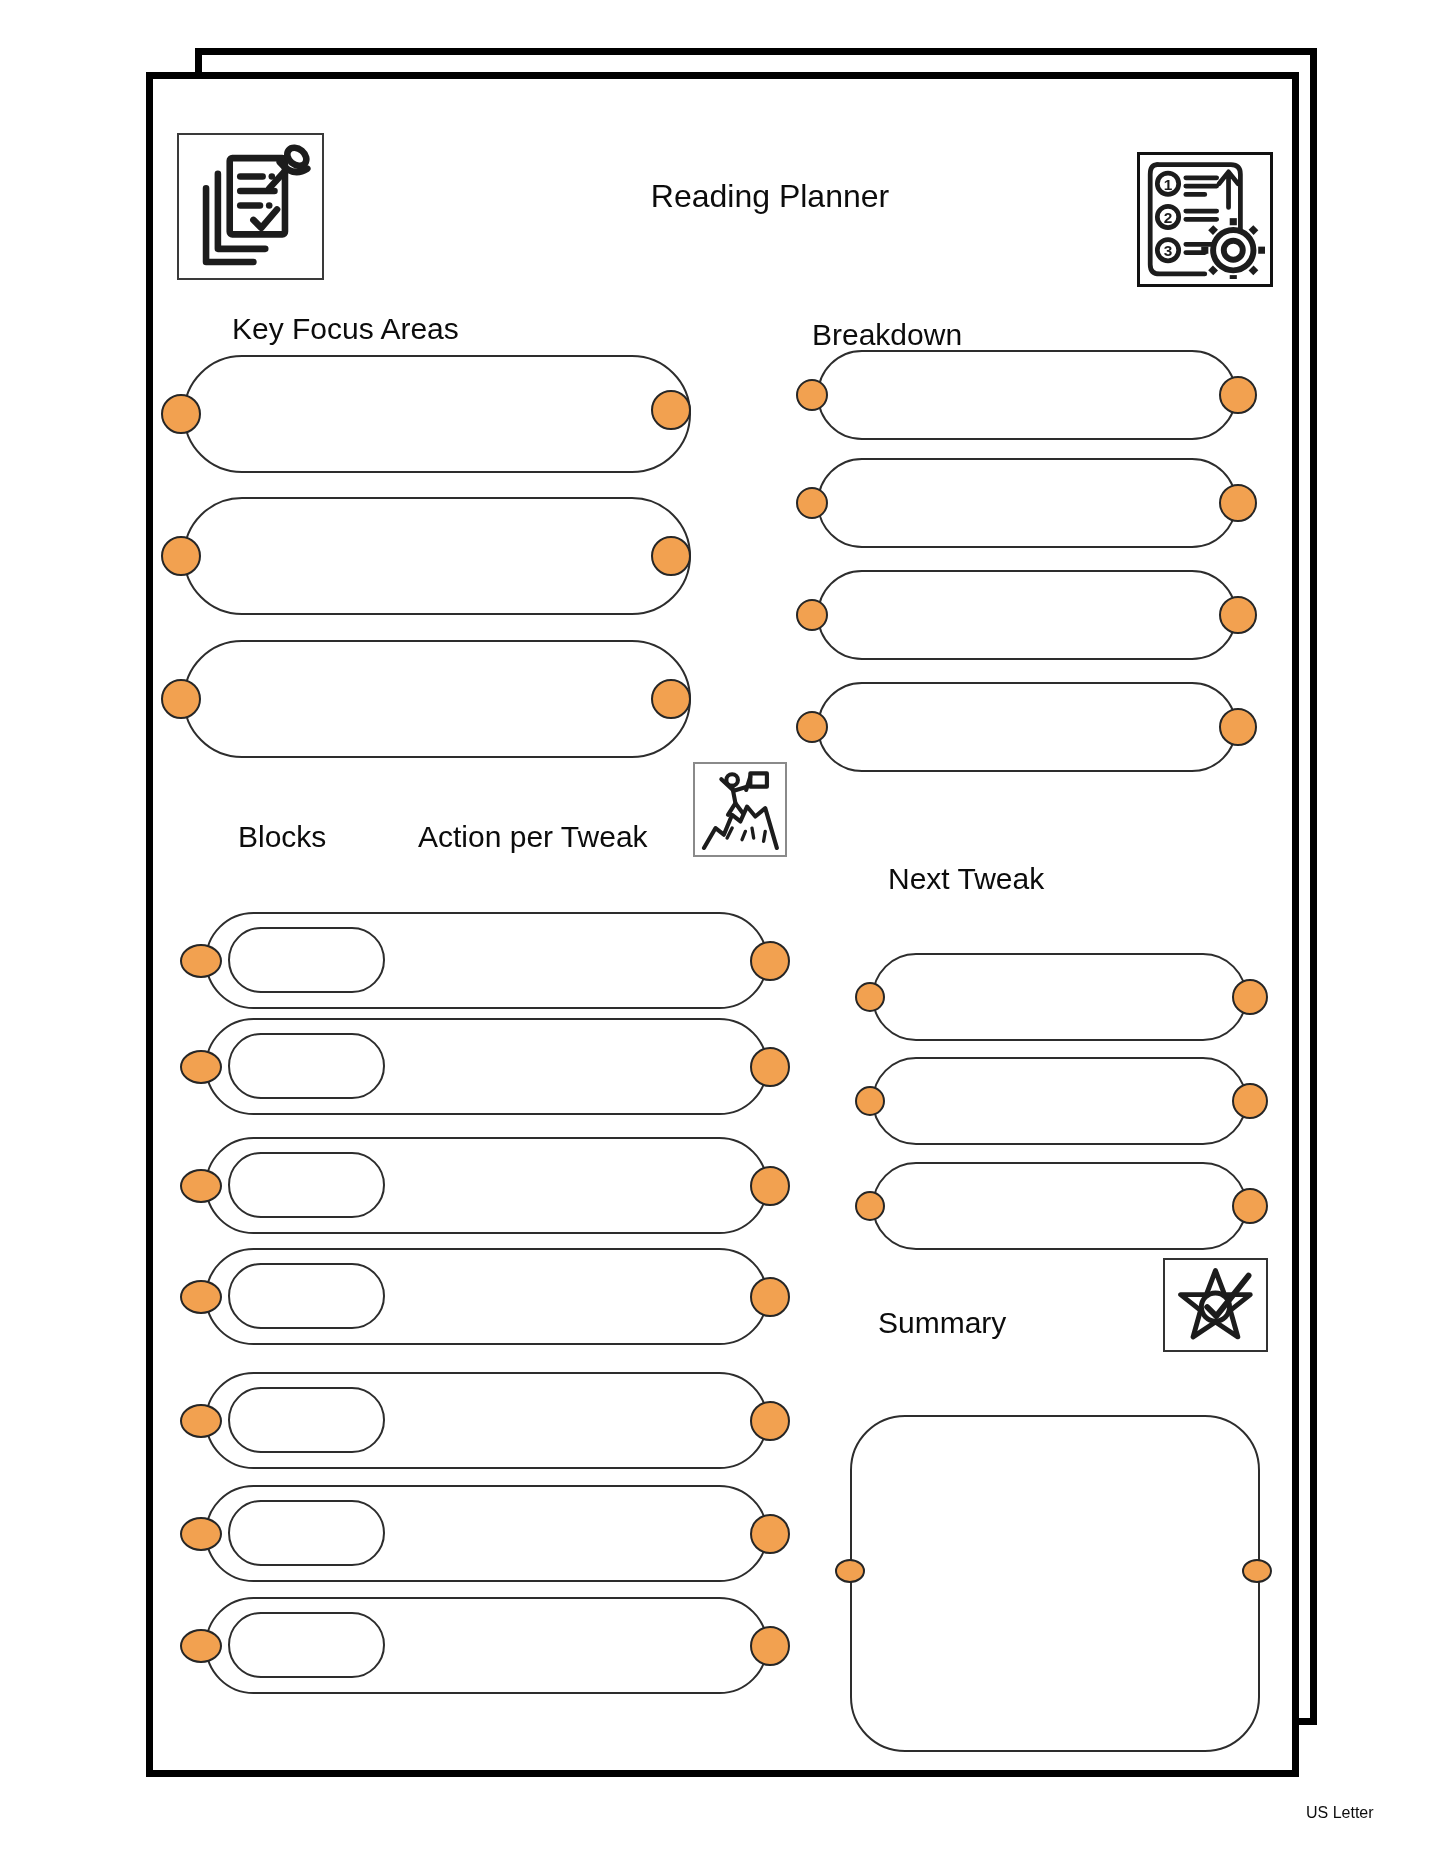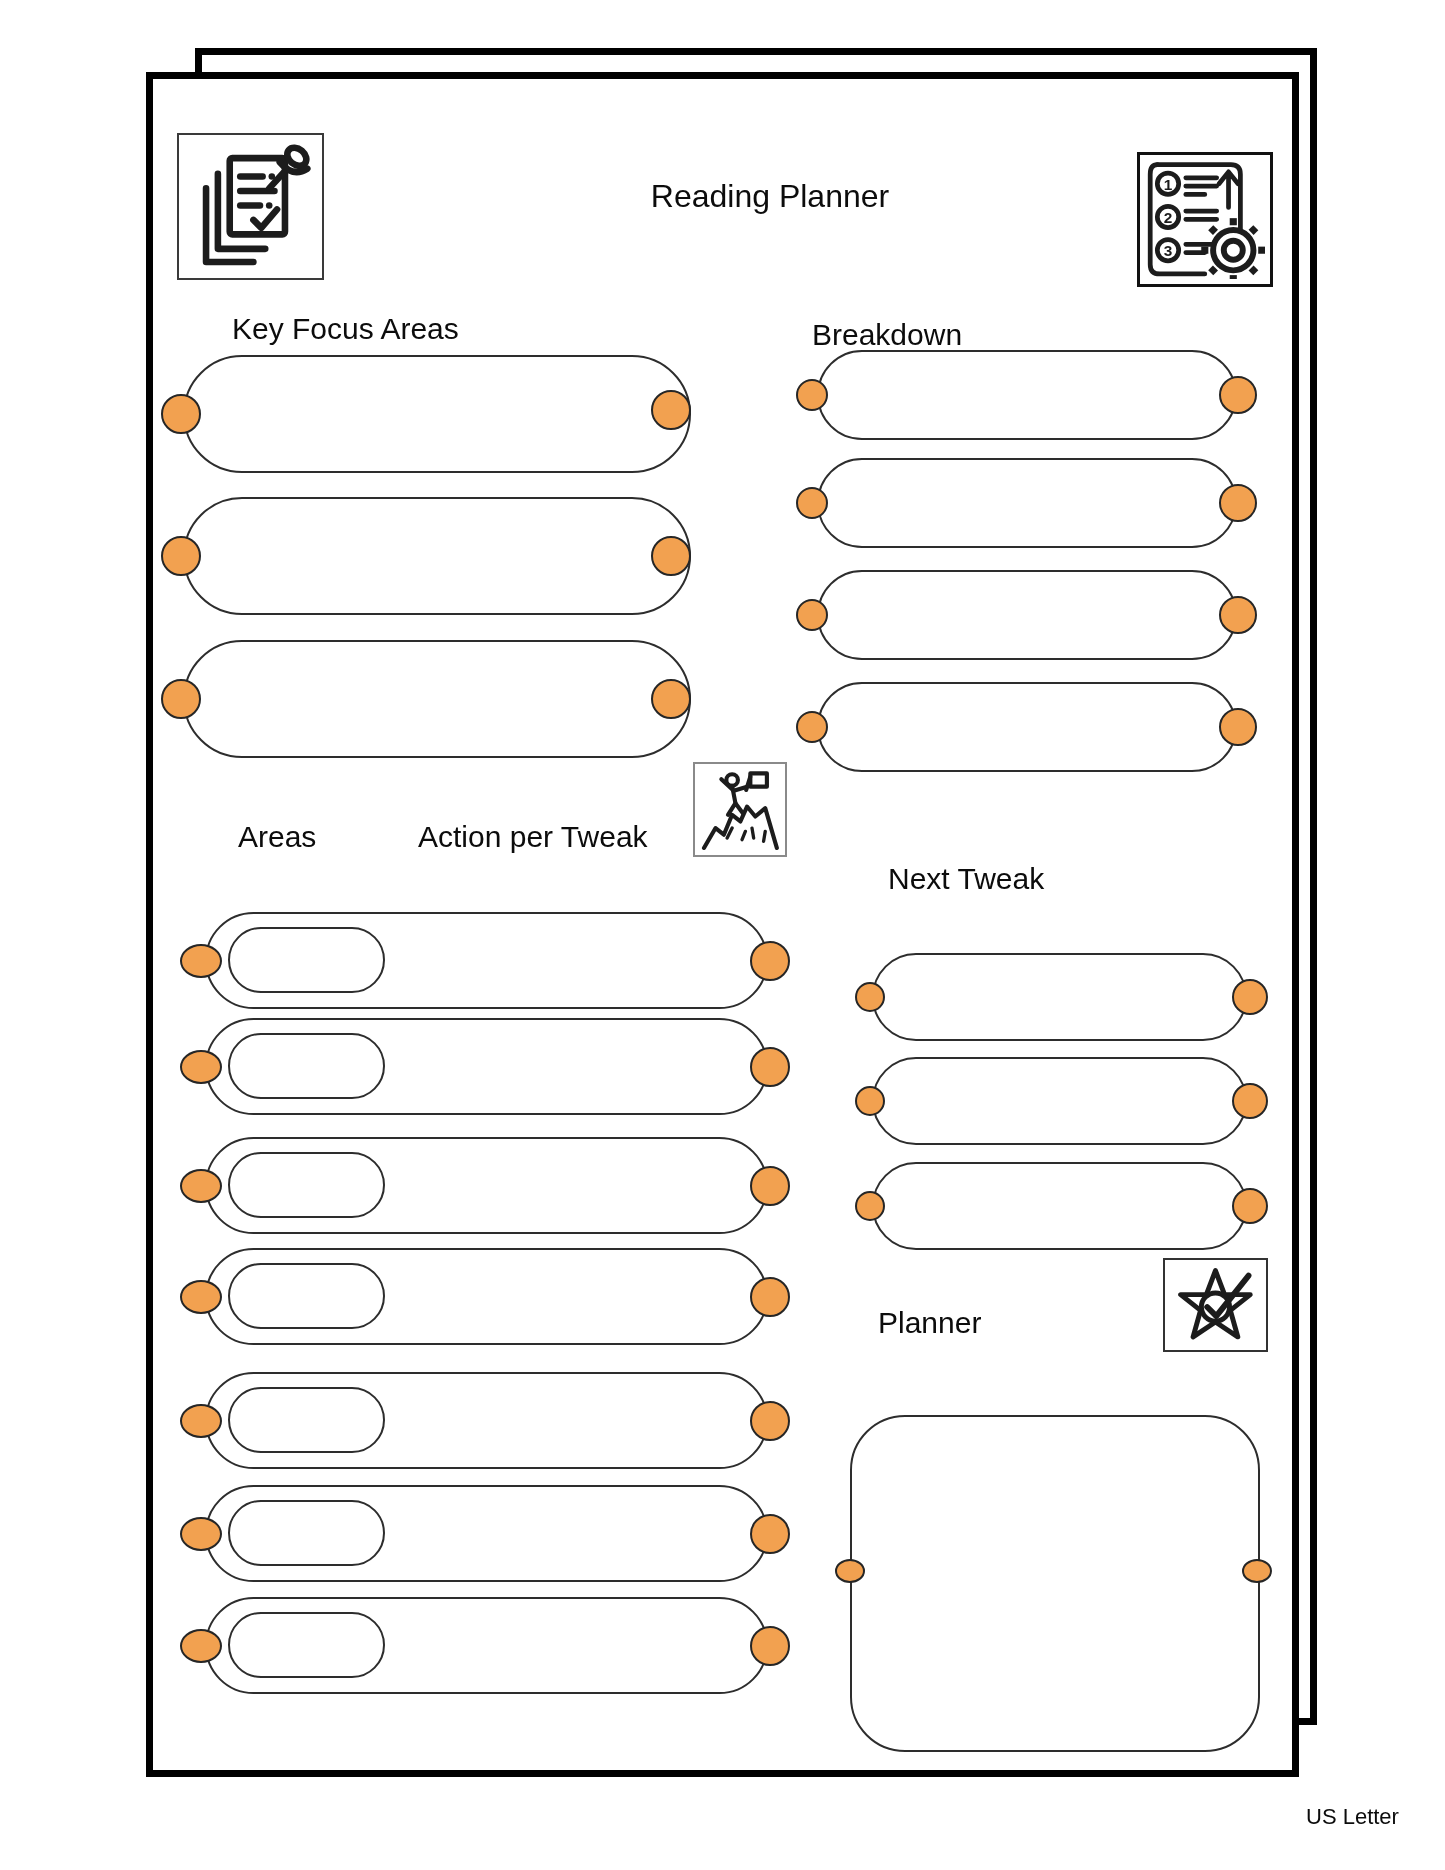--- a/index.html
+++ b/index.html
@@ -16,21 +16,21 @@
     border:7px solid #000;background:#fff;box-sizing:border-box;z-index:0;
   }
   .page-front{
     position:absolute;left:146px;top:72px;width:1153px;height:1705px;
     border:7px solid #000;background:#fff;box-sizing:border-box;z-index:1;
   }
   .layer{position:absolute;left:0;top:0;width:1445px;height:1870px;z-index:2;}
   .label{position:absolute;font-size:30px;line-height:34px;white-space:nowrap;color:#0c0c0c;}
   .title{position:absolute;left:600px;top:178px;width:340px;text-align:center;
          font-size:32px;line-height:36px;color:#0c0c0c;}
-  .pagesize{position:absolute;left:1306px;top:1804px;font-size:22px;color:#0c0c0c;}
+  .pagesize{position:absolute;left:1306px;top:1804px;font-size:16px;color:#0c0c0c;}
   .pill{
     position:absolute;background:#fff;border:2px solid #2d2d2d;box-sizing:border-box;
   }
   .dot{
     position:absolute;background:var(--orange);border:2px solid #262626;
     border-radius:50%;box-sizing:border-box;z-index:3;
   }
   .iconbox{
     position:absolute;background:#fff;box-sizing:border-box;
     display:flex;align-items:center;justify-content:center;
@@ -120,21 +120,21 @@
 
     <div class="dot" style="left:796px;top:379px;width:32px;height:32px;"></div>
     <div class="dot" style="left:1219px;top:376px;width:38px;height:38px;"></div>
     <div class="dot" style="left:796px;top:487px;width:32px;height:32px;"></div>
     <div class="dot" style="left:1219px;top:484px;width:38px;height:38px;"></div>
     <div class="dot" style="left:796px;top:599px;width:32px;height:32px;"></div>
     <div class="dot" style="left:1219px;top:596px;width:38px;height:38px;"></div>
     <div class="dot" style="left:796px;top:711px;width:32px;height:32px;"></div>
     <div class="dot" style="left:1219px;top:708px;width:38px;height:38px;"></div>
 
-    <div class="label" style="left:238px;top:820px;">Areas</div>
+    <div class="label" style="left:238px;top:820px;">Blocks</div>
     <div class="label" style="left:418px;top:820px;">Action per Tweak</div>
 
     <div class="iconbox" style="left:693px;top:762px;width:94px;height:95px;border:2px solid #8a8a8a;">
       <svg viewBox="0 0 100 100">
         <path class="stk" stroke-width="5" d="M6,96 L20,72 L30,80 L40,56 L50,64 L58,46 L68,58 L80,48 L94,96"></path>
         <path class="stk" stroke-width="4" d="M34,84 L40,72 M52,86 L56,76 M66,84 L64,72 M78,88 L80,76"></path>
         <circle class="stk" stroke-width="5" cx="40" cy="14" r="7"></circle>
         <path class="stk" stroke-width="5" d="M40,21 L44,42"></path>
         <path class="stk" stroke-width="5" d="M40,25 L27,13"></path>
         <path class="stk" stroke-width="5" d="M42,27 L58,22"></path>
@@ -185,21 +185,21 @@
     <div class="pill" style="left:872px;top:1057px;width:375px;height:88px;border-radius:44px;"></div>
     <div class="pill" style="left:872px;top:1162px;width:375px;height:88px;border-radius:44px;"></div>
 
     <div class="dot" style="left:855px;top:982px;width:30px;height:30px;"></div>
     <div class="dot" style="left:1232px;top:979px;width:36px;height:36px;"></div>
     <div class="dot" style="left:855px;top:1086px;width:30px;height:30px;"></div>
     <div class="dot" style="left:1232px;top:1083px;width:36px;height:36px;"></div>
     <div class="dot" style="left:855px;top:1191px;width:30px;height:30px;"></div>
     <div class="dot" style="left:1232px;top:1188px;width:36px;height:36px;"></div>
 
-    <div class="label" style="left:878px;top:1306px;">Planner</div>
+    <div class="label" style="left:878px;top:1306px;">Summary</div>
 
     <div class="iconbox" style="left:1163px;top:1258px;width:105px;height:94px;border:2px solid #333;">
       <svg viewBox="0 0 100 100">
         <path class="stk" stroke-width="6" d="M50,8 L61,37 L92,37 L68,56 L77,88 L50,70 L23,88 L32,56 L8,37 L39,37 Z"></path>
         <circle class="stk" stroke-width="6" cx="50" cy="52" r="17"></circle>
         <path class="stk" stroke-width="7" d="M40,52 L51,63 L90,14"></path>
       </svg>
     </div>
 
     <div class="pill" style="left:850px;top:1415px;width:410px;height:337px;border-radius:55px;"></div>

